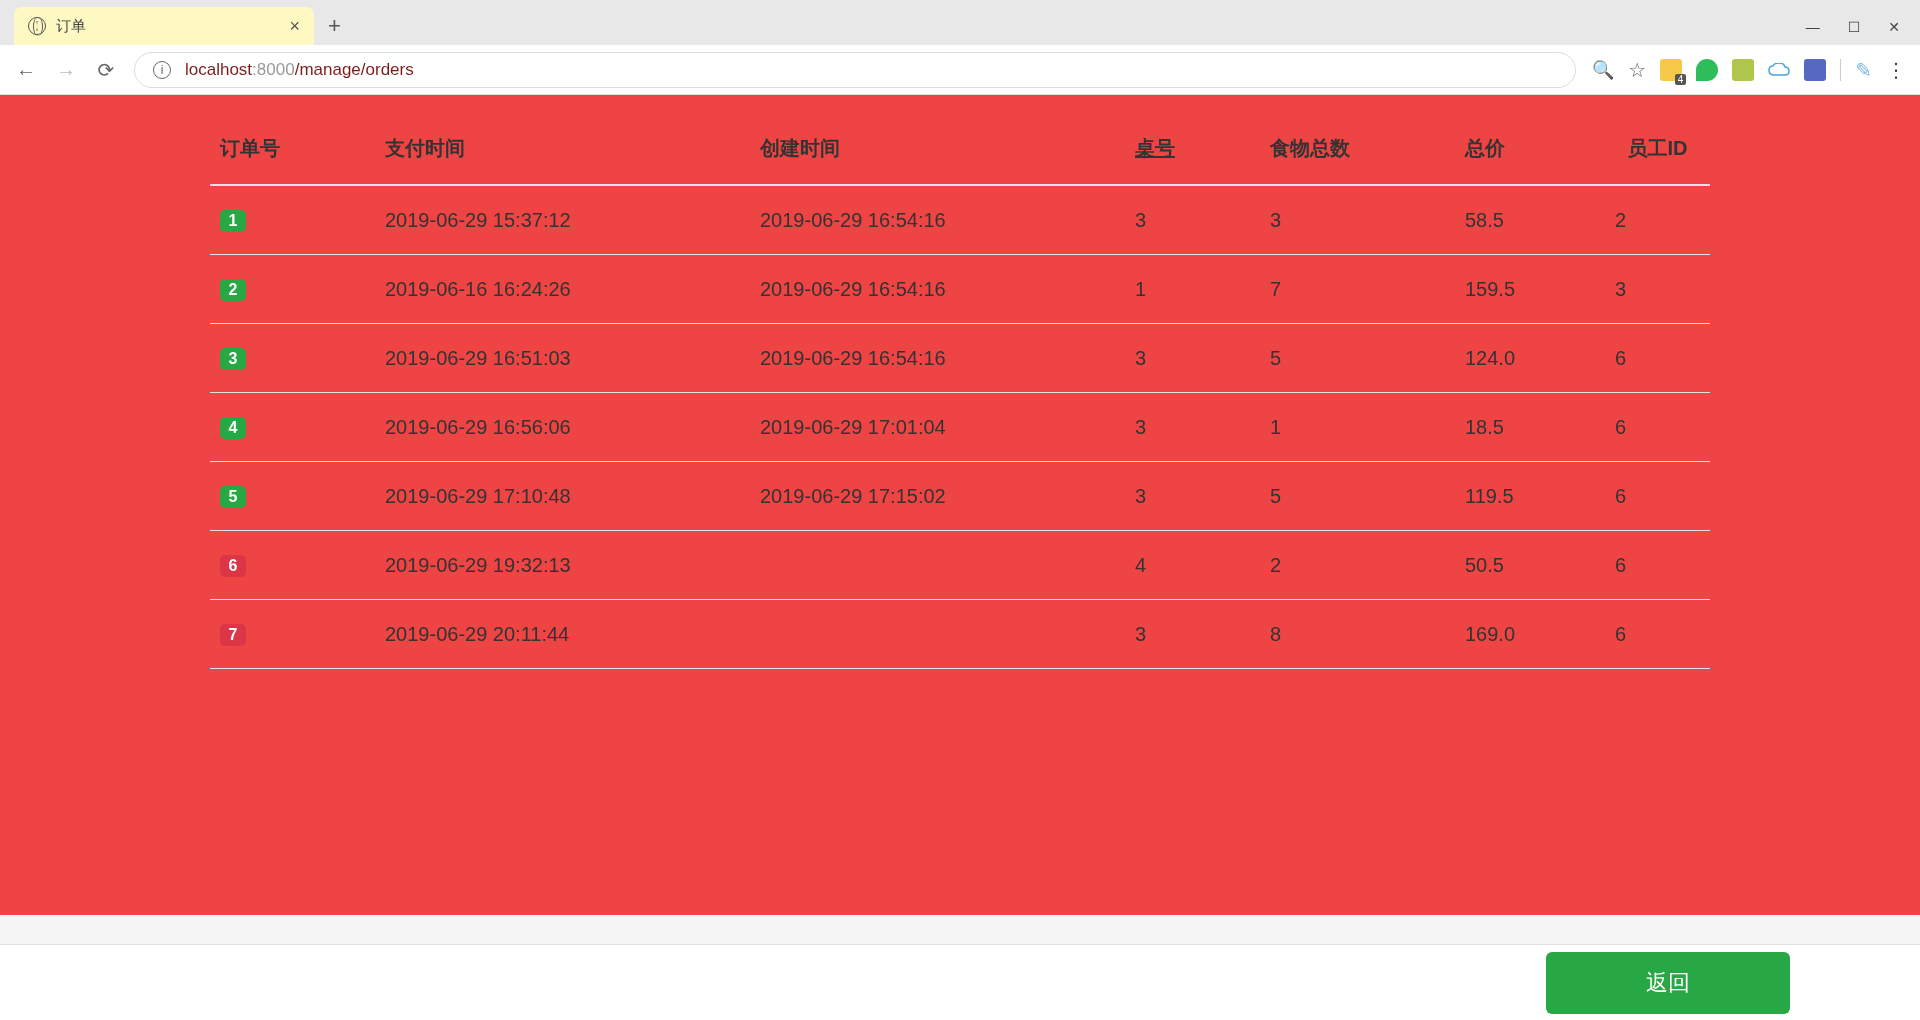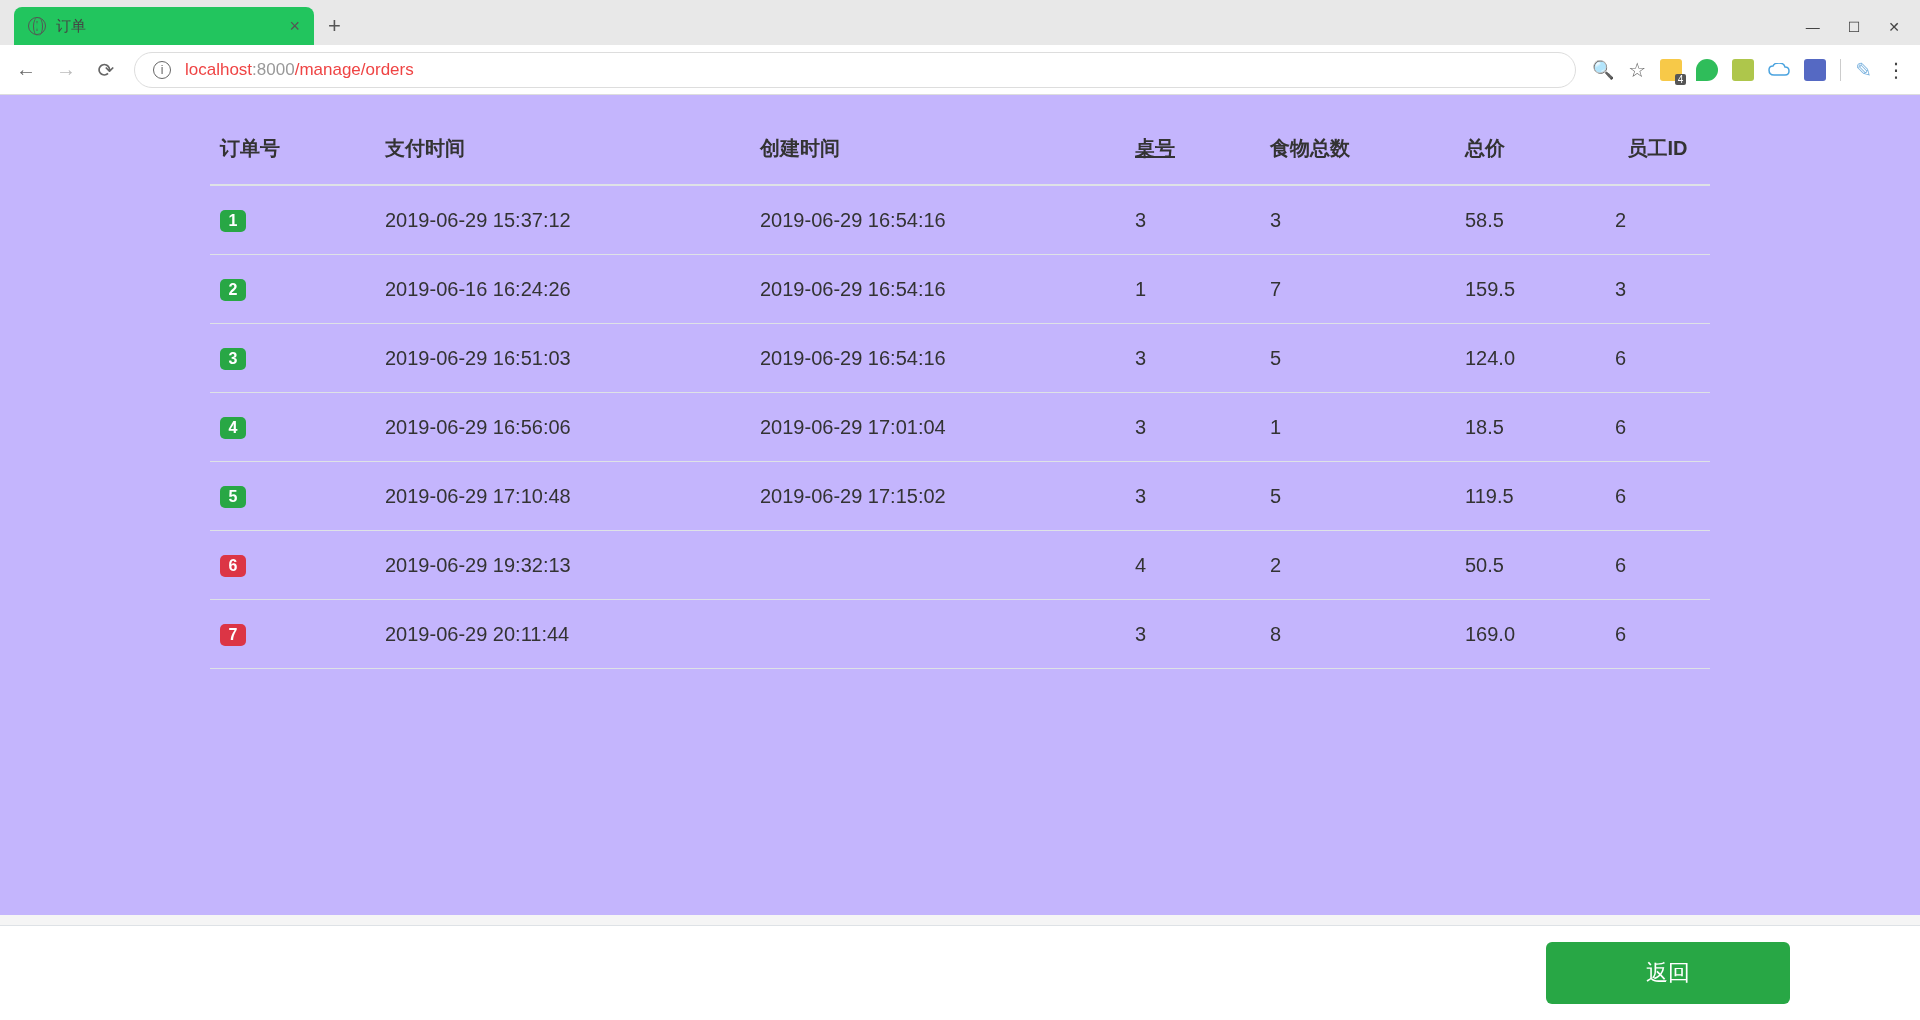--- a/index.html
+++ b/index.html
@@ -11,21 +11,21 @@
       overflow: hidden;
     }
     .browser-chrome {
       height: 45px;
       background: #e8e8e8;
       display: flex;
       align-items: flex-end;
       padding: 0 8px;
     }
     .tab {
-      background: #22c55e;
+      background: #fef9c3;
       border-radius: 8px 8px 0 0;
       padding: 10px 14px;
       display: flex;
       align-items: center;
       gap: 10px;
       min-width: 300px;
       height: 38px;
       margin-left: 6px;
     }
     .tab-icon {
@@ -95,39 +95,39 @@
       font-size: 17px;
     }
     .url-info-icon {
       width: 18px; height: 18px;
       border: 1.5px solid #666;
       border-radius: 50%;
       display: flex; align-items: center; justify-content: center;
       font-size: 12px; color: #666;
     }
     .url-text { color: #999; }
-    .url-text .path { color: #ef4444; }
+    .url-text .path { color: #7f1d1d; }
     .toolbar-right { display: flex; align-items: center; gap: 14px; color: #666; }
     .ext-icon { width: 22px; height: 22px; border-radius: 3px; position: relative; }
     .ext1 { background: #f7c948; }
     .ext1-badge {
       position: absolute; bottom: -4px; right: -4px;
       background: #555; color: #fff; font-size: 10px;
       border-radius: 2px; padding: 0 3px;
     }
     .ext2 { background: #2fbd5a; border-radius: 50% 50% 50% 0; }
     .ext3 { background: #aec64b; }
     .ext4 { display:flex; align-items:center; justify-content:center; }
     .ext5 { background: #5569c3; }
     .sep { width: 1px; height: 22px; background: #ccc; }
     .feather { color: #7fb5e0; font-size: 20px; }
     .menu-dots { font-size: 20px; color: #444; }
 
     .page-content {
-      background: #c4b5fd;
+      background: #ef4444;
       padding: 18px 210px 0 210px;
       min-height: 820px;
     }
     table { width: 100%; border-collapse: collapse; }
     th, td {
       text-align: left;
       padding: 22px 10px;
       border-bottom: 1px solid #dee2e6;
       font-size: 20px;
       color: #333;
@@ -149,21 +149,21 @@
     .col-created { width: 25%; }
     .col-paid { width: 25%; }
     .col-table { width: 9%; text-decoration: underline; }
     .col-food { width: 13%; }
     .col-price { width: 10%; }
     .col-emp { width: 7%; text-align: center; }
 
     .footer-bar {
       position: fixed;
       bottom: 0; left: 0; right: 0;
-      height: 95px;
+      height: 76px;
       background: #fff;
       border-top: 1px solid #dee2e6;
       display: flex;
       justify-content: flex-end;
       align-items: center;
       padding: 0 130px;
     }
     .btn-return {
       background: #28a745;
       color: #fff;

